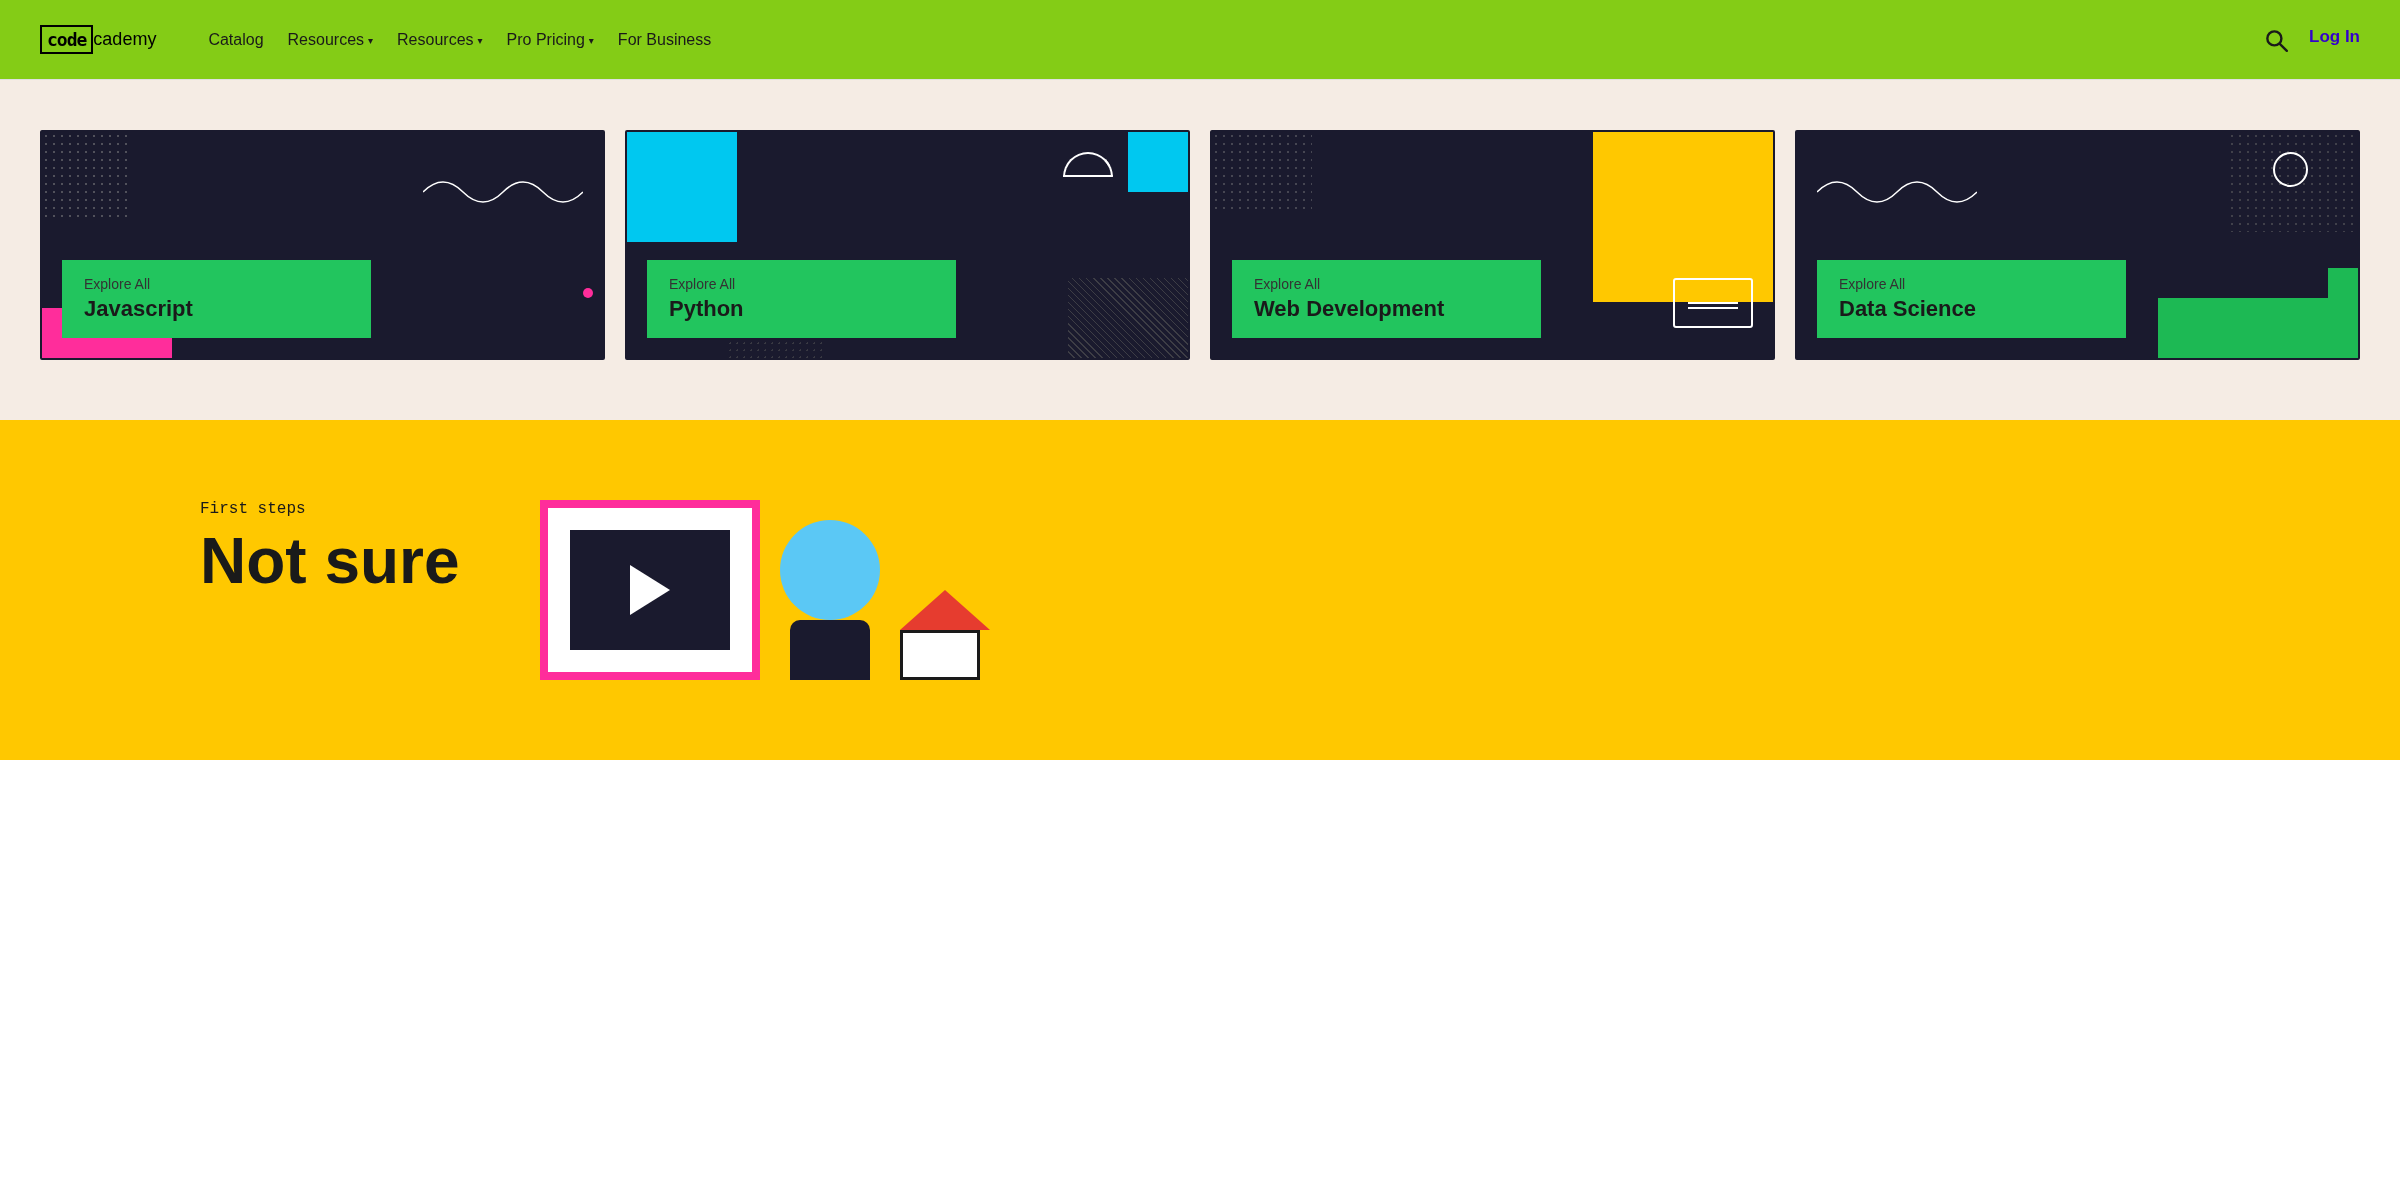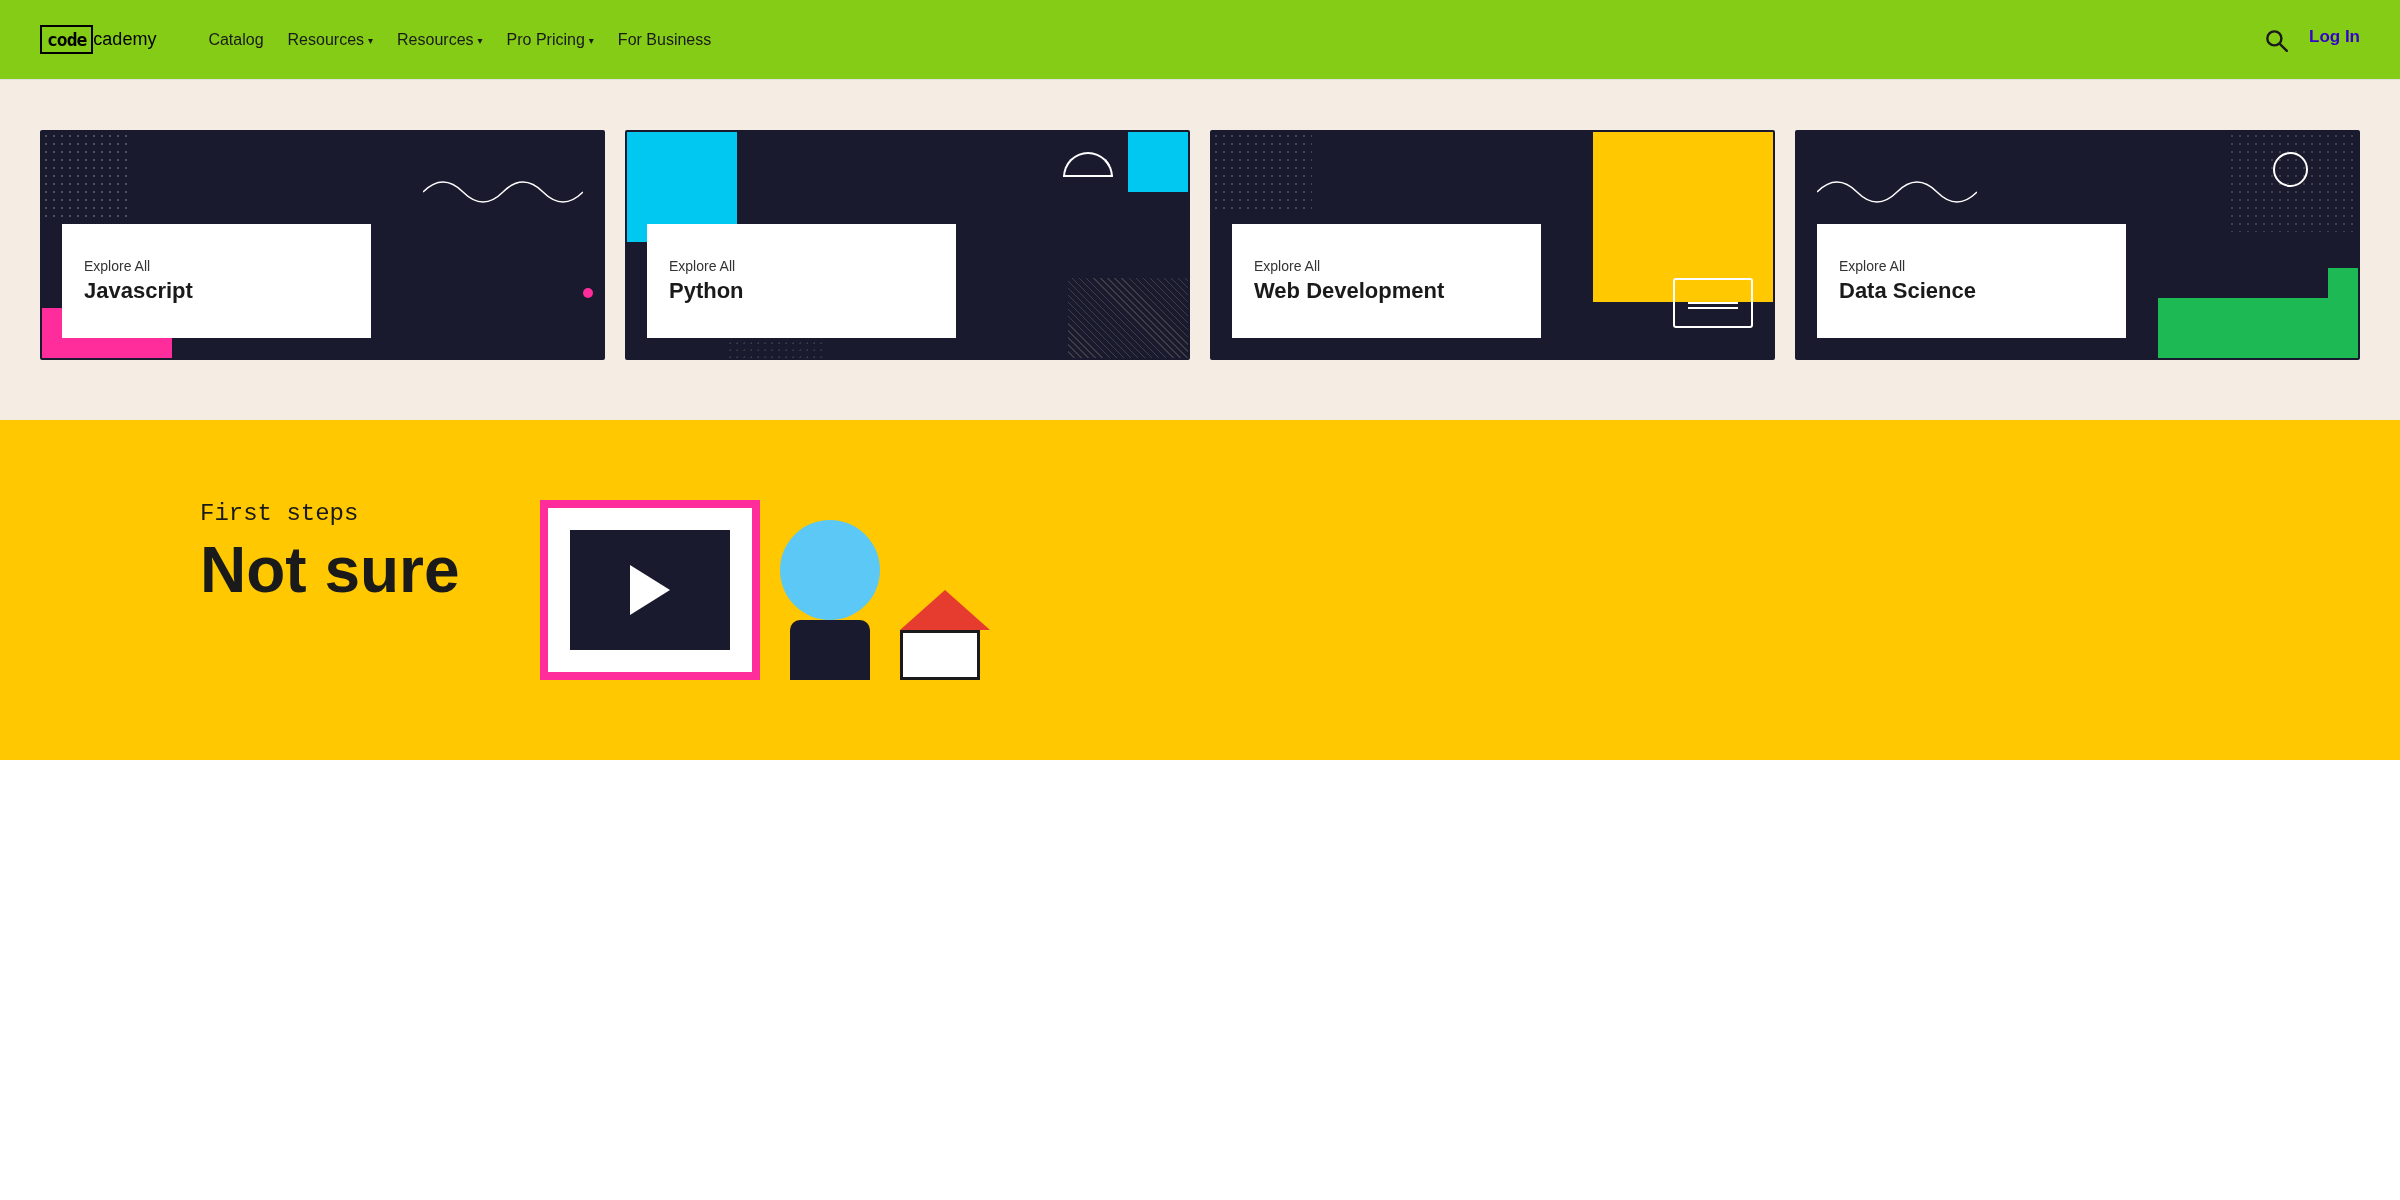--- a/index.html
+++ b/index.html
@@ -125,22 +125,22 @@
       position: relative;
       height: 230px;
       background: #1a1a2e;
     }
 
     
     .card-label {
       position: absolute;
       bottom: 20px;
       left: 20px;
-      background: #ffffff;
-      padding: 34px 22px;
+      background: #22c55e;
+      padding: 16px 22px;
       min-width: 55%;
       z-index: 2;
     }
     .card-label-top {
       font-family: sans-serif;
       font-size: 14px;
       color: #333;
       margin-bottom: 4px;
     }
     .card-label-main {
@@ -302,21 +302,21 @@
       align-items: flex-start;
       gap: 80px;
       min-height: 320px;
     }
     .yellow-text {
       flex: 0 0 auto;
       max-width: 400px;
     }
     .first-steps-label {
       font-family: 'Courier New', monospace;
-      font-size: 24px;
+      font-size: 16px;
       color: #1a1a1a;
       margin-bottom: 10px;
     }
     .not-sure-title {
       font-family: sans-serif;
       font-size: 64px;
       font-weight: 900;
       color: #1a1a1a;
       line-height: 1.05;
     }

